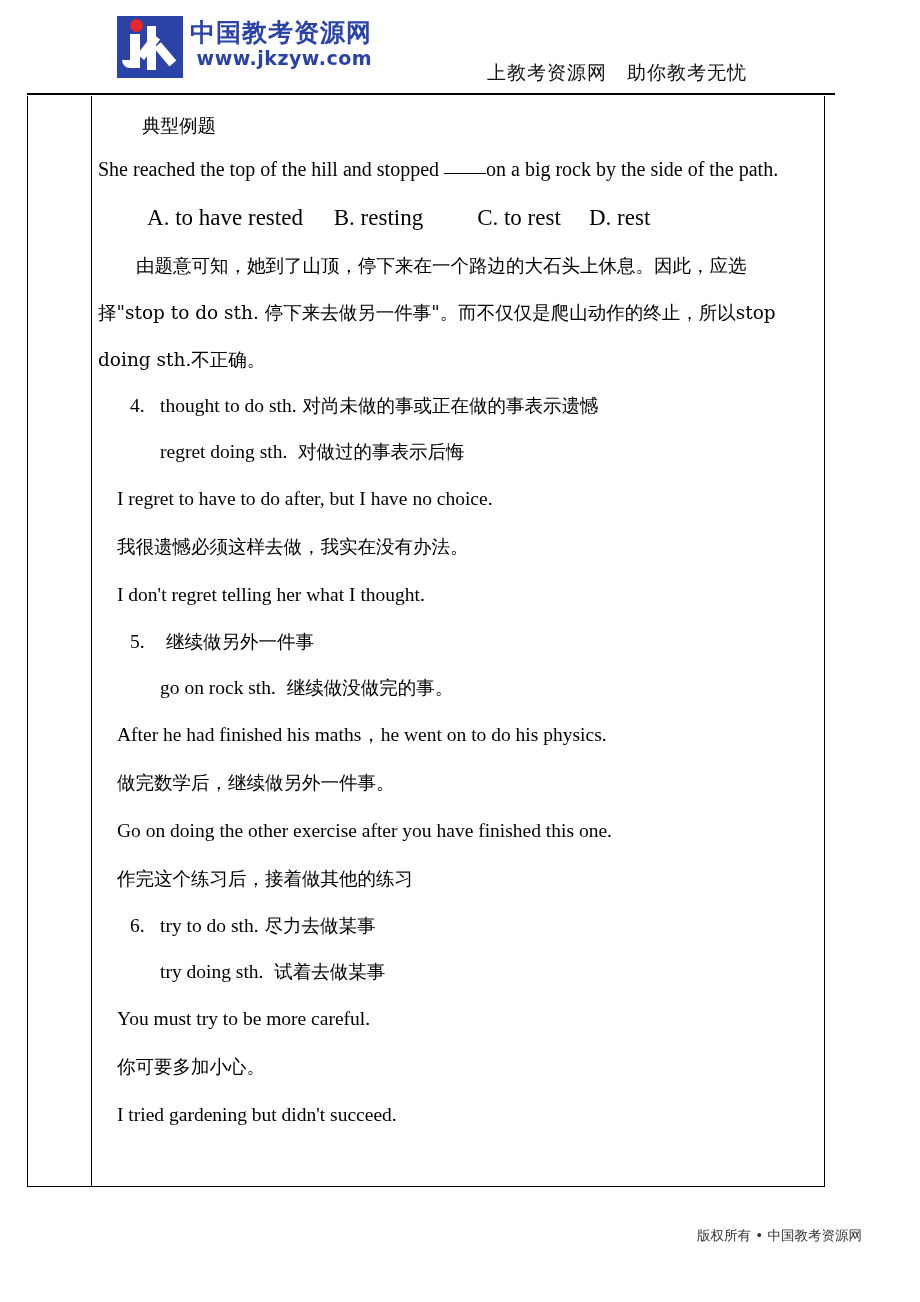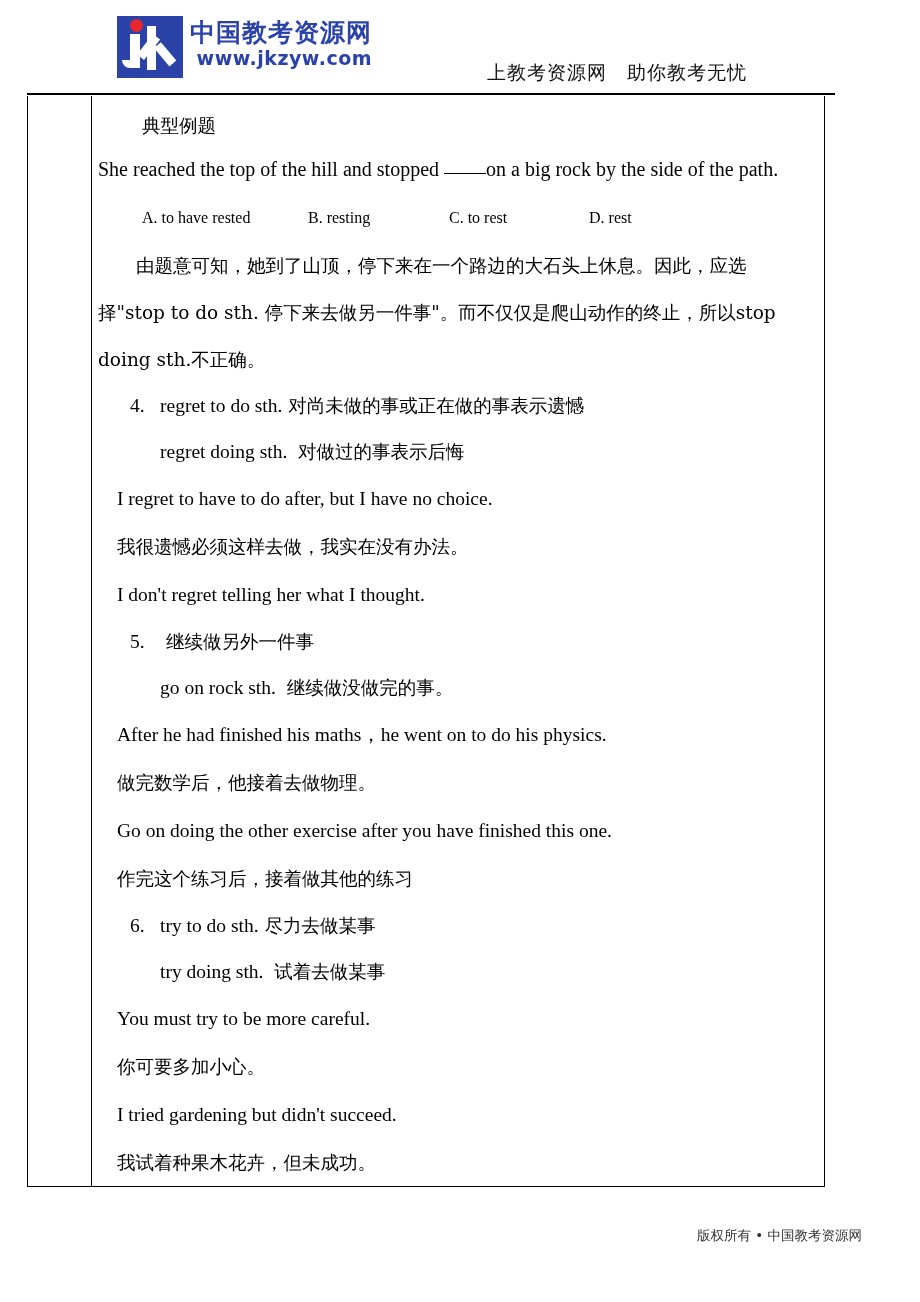--- a/index.html
+++ b/index.html
@@ -184,25 +184,26 @@
     padding-left: 0;
   }
   .blank-slot {
     display: inline-block;
     width: 42px;
     border-bottom: 1.5px solid #000000;
     vertical-align: 2px;
   }
 
   .options-row {
-    font-size: 16px;
+    font-size: 23px;
     line-height: 48px;
     margin: 0;
     padding-left: 44px;
     display: flex;
+    text-align: center;
   }
   .options-row .opt { white-space: nowrap; }
   .opt-a { width: 166px; }
   .opt-b { width: 141px; }
   .opt-c { width: 140px; }
 
   .para-block {
     font-family: "DejaVu Serif", serif;
     font-size: 18.5px;
     line-height: 47px;
@@ -305,21 +306,21 @@
         <span class="opt opt-b">B. resting</span>
         <span class="opt opt-c">C. to rest</span>
         <span class="opt opt-d">D. rest</span>
       </div>
 
       <div class="para-block">由题意可知，她到了山顶，停下来在一个路边的大石头上休息。因此，应选择"stop to do sth. 停下来去做另一件事"。而不仅仅是爬山动作的终止，所以stop doing sth.不正确。</div>
 
       <div class="rule-item">
         <div class="rule-head">
           <span class="rule-num">4.</span>
-          <span>regret to do sth.</span>
+          <span>thought to do sth.</span>
           <span class="rule-body-cn"> 对尚未做的事或正在做的事表示遗憾</span>
         </div>
         <div class="rule-sub">
           <span>regret doing sth.</span>
           <span class="rule-body-cn"> 对做过的事表示后悔</span>
         </div>
         <div class="ex-en">I regret to have to do after, but I have no choice.</div>
         <div class="ex-cn">我很遗憾必须这样去做，我实在没有办法。</div>
         <div class="ex-en">I don't regret telling her what I thought.</div>
       </div>
@@ -327,39 +328,38 @@
       <div class="rule-item">
         <div class="rule-head">
           <span class="rule-num">5.</span>
           <span class="rule-body-cn"> 继续做另外一件事</span>
         </div>
         <div class="rule-sub">
           <span>go on rock sth.</span>
           <span class="rule-body-cn"> 继续做没做完的事。</span>
         </div>
         <div class="ex-en">After he had finished his maths，he went on to do his physics.</div>
-        <div class="ex-cn">做完数学后，他接着去做物理。</div>
+        <div class="ex-cn">做完数学后，继续做另外一件事。</div>
         <div class="ex-en">Go on doing the other exercise after you have finished this one.</div>
         <div class="ex-cn">作完这个练习后，接着做其他的练习</div>
       </div>
 
       <div class="rule-item">
         <div class="rule-head">
           <span class="rule-num">6.</span>
           <span>try to do sth.</span>
           <span class="rule-body-cn"> 尽力去做某事</span>
         </div>
         <div class="rule-sub">
           <span>try doing sth.</span>
           <span class="rule-body-cn"> 试着去做某事</span>
         </div>
         <div class="ex-en">You must try to be more careful.</div>
         <div class="ex-cn">你可要多加小心。</div>
         <div class="ex-en">I tried gardening but didn't succeed.</div>
-        <div class="ex-cn">我试着种果木花卉，但未成功。</div>
       </div>
 
     </div>
   </div>
 
   <div class="doc-footer">
     <span>版权所有 • 中国教考资源网</span>
   </div>
 
 </div>

